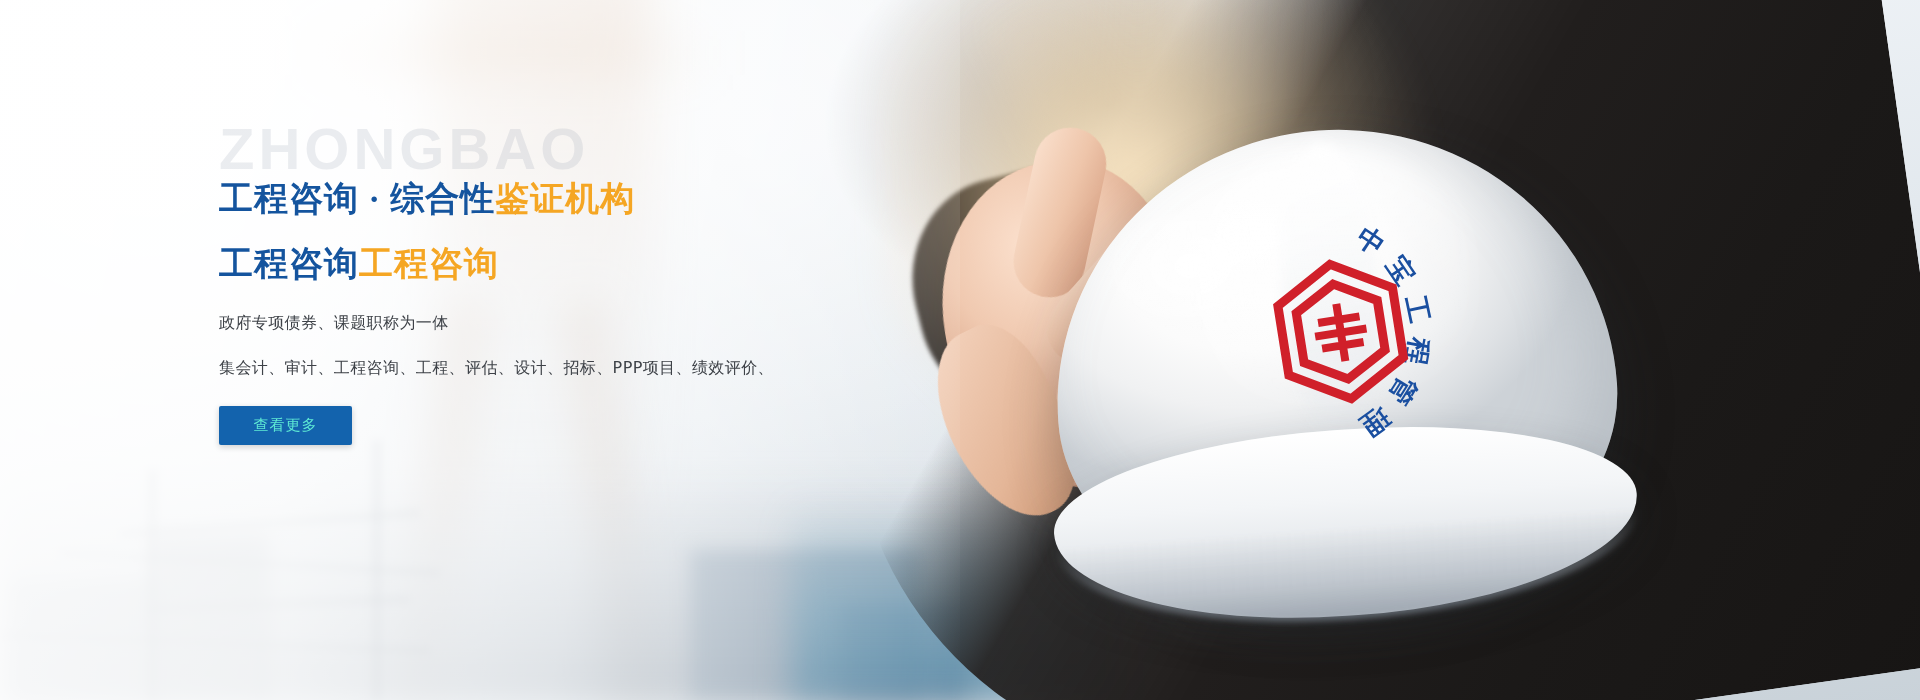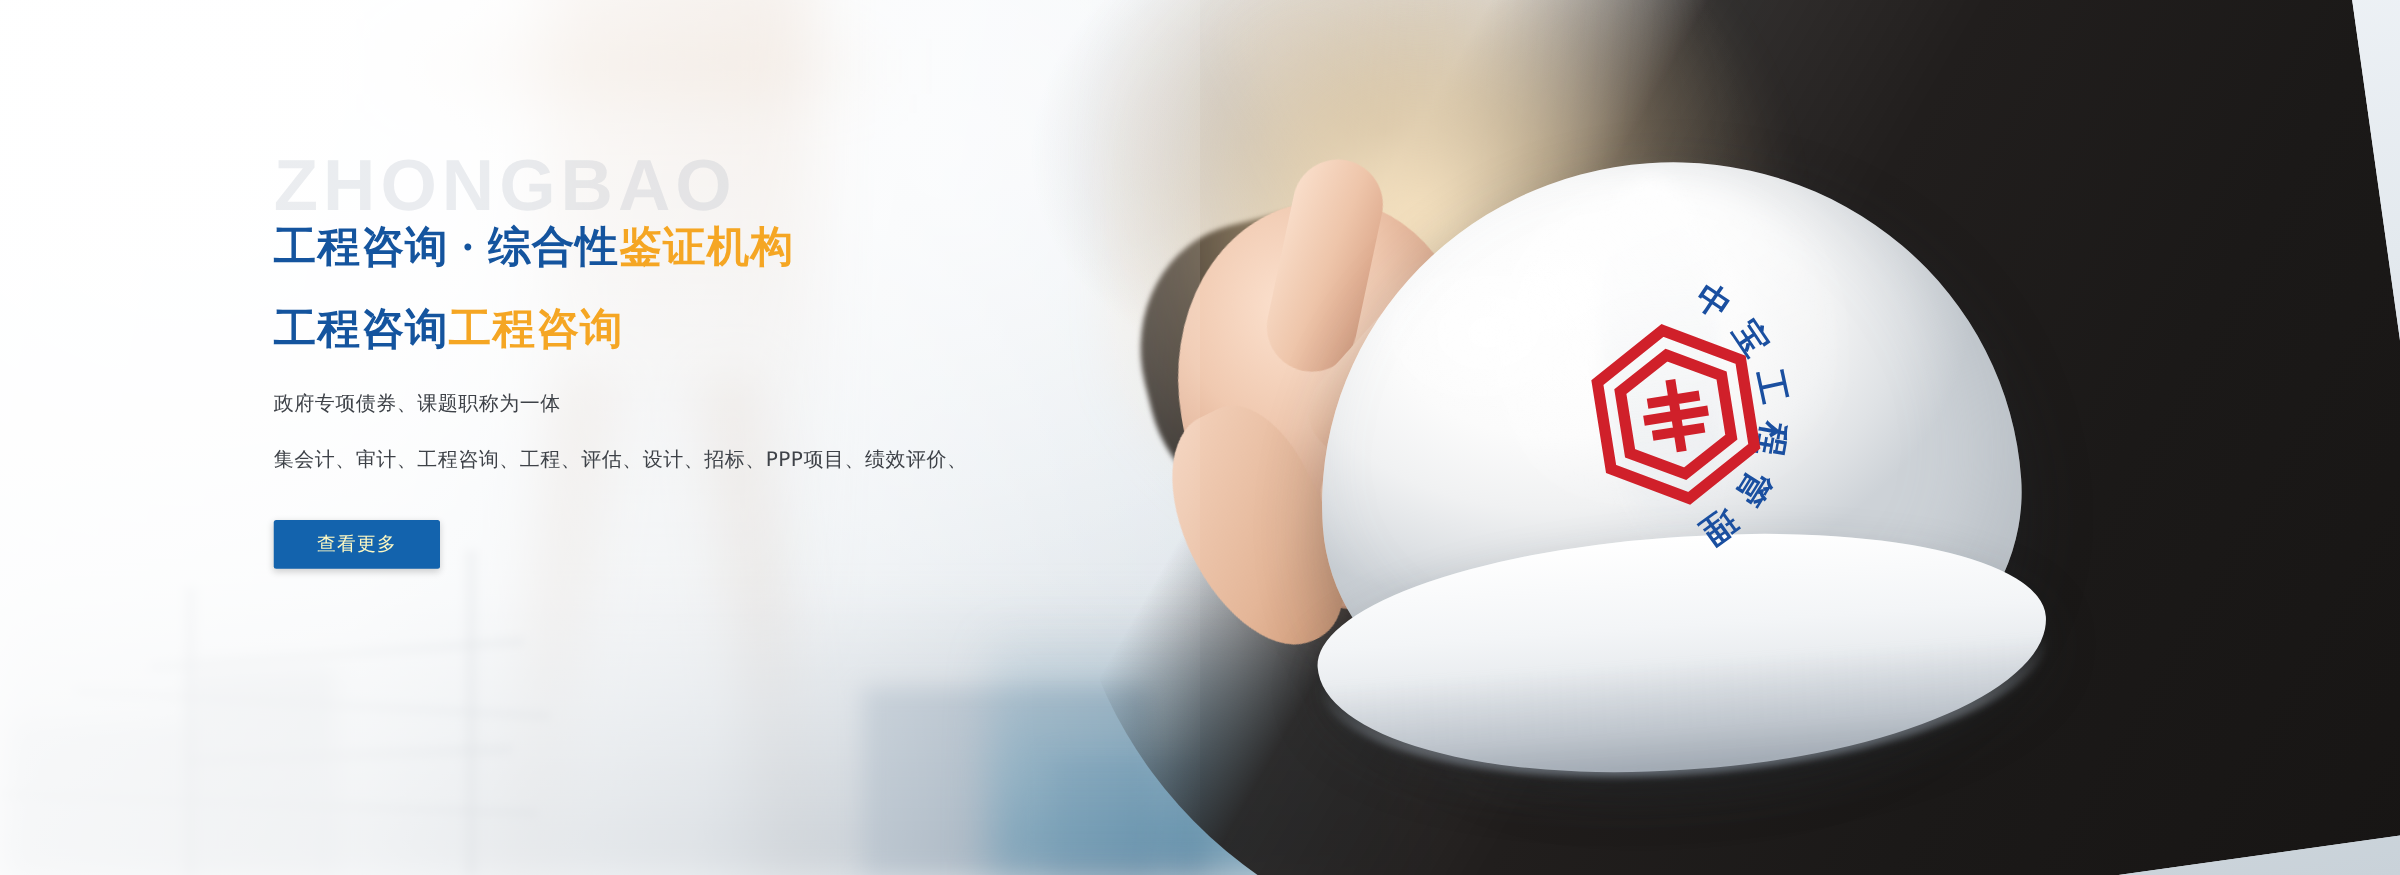--- a/index.html
+++ b/index.html
@@ -226,26 +226,25 @@
   .desc p{
     margin:0 0 26px 0;
     font-size:16px;line-height:1.2;color:#3e4248;letter-spacing:0.4px;
     font-family:"DejaVu Sans","Liberation Sans",sans-serif;
   }
 
   .more-btn{
     position:absolute;left:0;top:406px;
     display:inline-flex;align-items:center;justify-content:center;
     width:133px;height:39px;
-    background:#1363ad;color:#fef9c3;
+    background:#1363ad;color:#5eead4;
     font-size:15px;letter-spacing:1px;
     font-family:"DejaVu Sans","Liberation Sans",sans-serif;
     border:none;cursor:pointer;border-radius:2px;
     box-shadow:0 2px 6px rgba(0,0,0,0.18);
-    margin-top:10px;
   }
 </style>
 </head>
 <body>
 
 <div id="stage">
 
   <div class="bg-layer bg-sky"></div>
   <div class="bg-layer bg-haze"></div>
 

